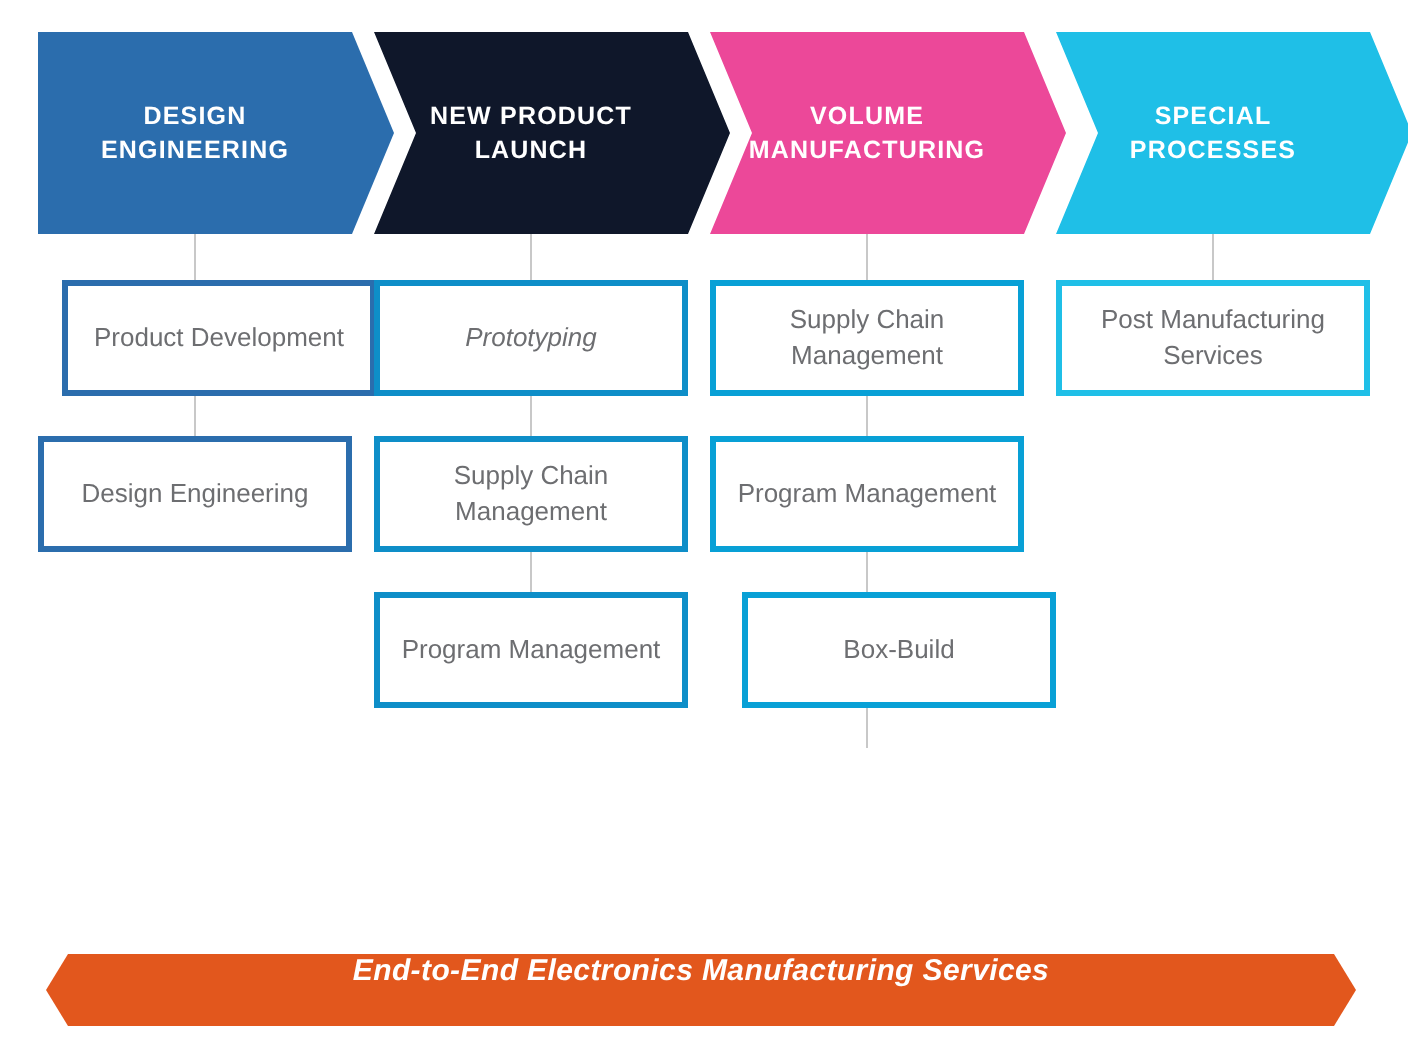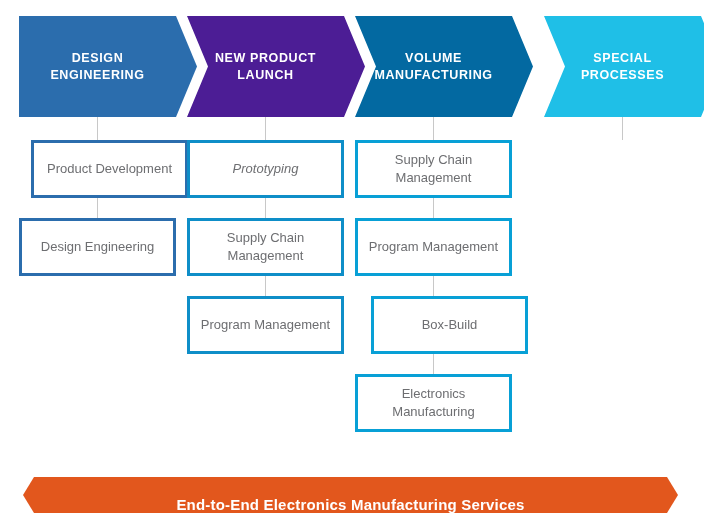--- a/index.html
+++ b/index.html
@@ -19,21 +19,21 @@
     position: absolute;
     top: 16px;
     width: 157px;
     display: flex;
     flex-direction: column;
     align-items: stretch;
   }
   .col-1 { left: 19px; }
   .col-2 { left: 187px; }
   .col-3 { left: 355px; }
-  .col-4 { left: 544px; }
+  .col-4 { left: 528px; }
 
   .chevron {
     position: relative;
     width: 178px;       
     height: 101px;
     flex: 0 0 auto;
     clip-path: polygon(0 0, calc(100% - 21px) 0, 100% 50%, calc(100% - 21px) 100%, 0 100%);
   }
   .chevron.notched {
     clip-path: polygon(0 0, calc(100% - 21px) 0, 100% 50%, calc(100% - 21px) 100%, 0 100%, 21px 50%);
@@ -79,22 +79,23 @@
   }
 
   .banner {
     position: absolute;
     left: 23px;
     top: 477px;
     width: 655px;
     height: 36px;
     clip-path: polygon(0 50%, 11px 0, calc(100% - 11px) 0, 100% 50%, calc(100% - 11px) 100%, 11px 100%);
     display: flex;
-    align-items: flex-end;
+    align-items: flex-start;
     justify-content: center;
+    font-style: italic;
   }
   .banner-label {
     color: #ffffff;
     font-size: 15px;
     font-weight: bold;
     letter-spacing: 0.2px;
   }
 </style>
 </head>
 <body>
@@ -105,49 +106,49 @@
     <div class="chevron" style="background: rgb(43, 109, 173);">
       <div class="chevron-label">DESIGN ENGINEERING</div>
     </div>
     <div class="connector" style="background: rgb(200, 200, 200);"></div>
     <div class="service-box" style="border-color: rgb(43, 109, 173); margin-left: 12px;">Product Development</div>
     <div class="connector short" style="background: rgb(200, 200, 200);"></div>
     <div class="service-box" style="border-color: rgb(43, 109, 173);">Design Engineering</div>
   </div>
 
   <div class="column col-2">
-    <div class="chevron notched" style="background: #4c1d95;">
+    <div class="chevron notched" style="background: #0f172a;">
       <div class="chevron-label">NEW PRODUCT LAUNCH</div>
     </div>
     <div class="connector" style="background: rgb(200, 200, 200);"></div>
     <div class="service-box" style="border-color: rgb(14, 142, 200); font-style: italic;">Prototyping</div>
     <div class="connector short" style="background: rgb(200, 200, 200);"></div>
     <div class="service-box" style="border-color: rgb(14, 142, 200);">Supply Chain Management</div>
     <div class="connector short" style="background: rgb(200, 200, 200);"></div>
     <div class="service-box" style="border-color: rgb(14, 142, 200);">Program Management</div>
   </div>
 
   <div class="column col-3">
-    <div class="chevron notched" style="background: #0369a1;">
+    <div class="chevron notched" style="background: #ec4899;">
       <div class="chevron-label">VOLUME MANUFACTURING</div>
     </div>
     <div class="connector" style="background: rgb(200, 200, 200);"></div>
     <div class="service-box" style="border-color: rgb(8, 160, 214);">Supply Chain Management</div>
     <div class="connector short" style="background: rgb(200, 200, 200);"></div>
     <div class="service-box" style="border-color: rgb(8, 160, 214);">Program Management</div>
     <div class="connector short" style="background: rgb(200, 200, 200);"></div>
     <div class="service-box" style="border-color: rgb(8, 160, 214); margin-left: 16px;">Box-Build</div>
     <div class="connector short" style="background: rgb(200, 200, 200);"></div>
-    <div class="service-box" style="border-color: rgb(8, 160, 214);">Electronics Manufacturing</div>
   </div>
 
   <div class="column col-4">
     <div class="chevron notched" style="background: rgb(31, 191, 231);">
       <div class="chevron-label">SPECIAL PROCESSES</div>
     </div>
     <div class="connector" style="background: rgb(200, 200, 200);"></div>
+    <div class="service-box" style="border-color: rgb(31, 191, 231);">Post Manufacturing Services</div>
   </div>
 
   <div class="banner" style="background: rgb(226, 87, 29);">
     <div class="banner-label">End-to-End Electronics Manufacturing Services</div>
   </div>
 
 </div>
 
 </body></html>

